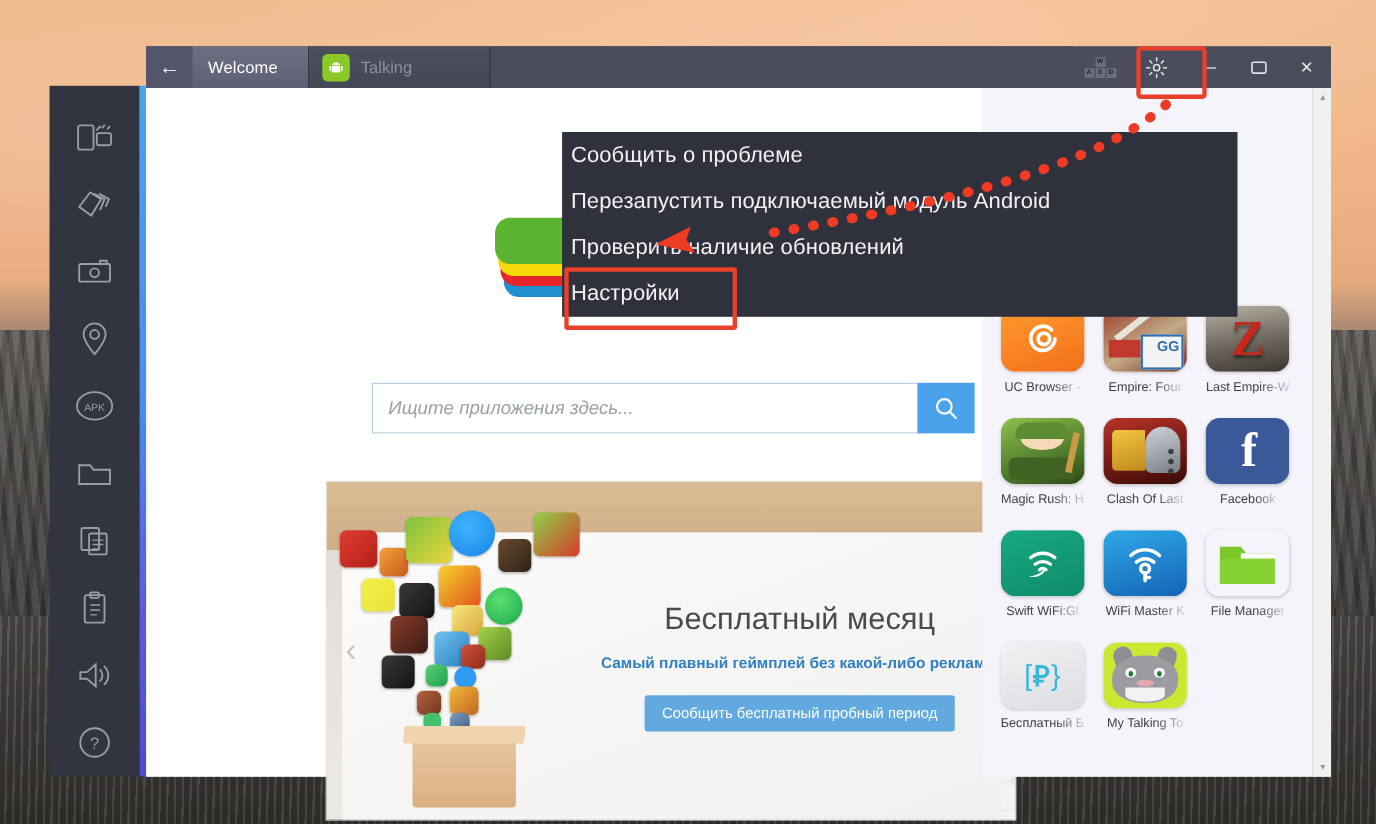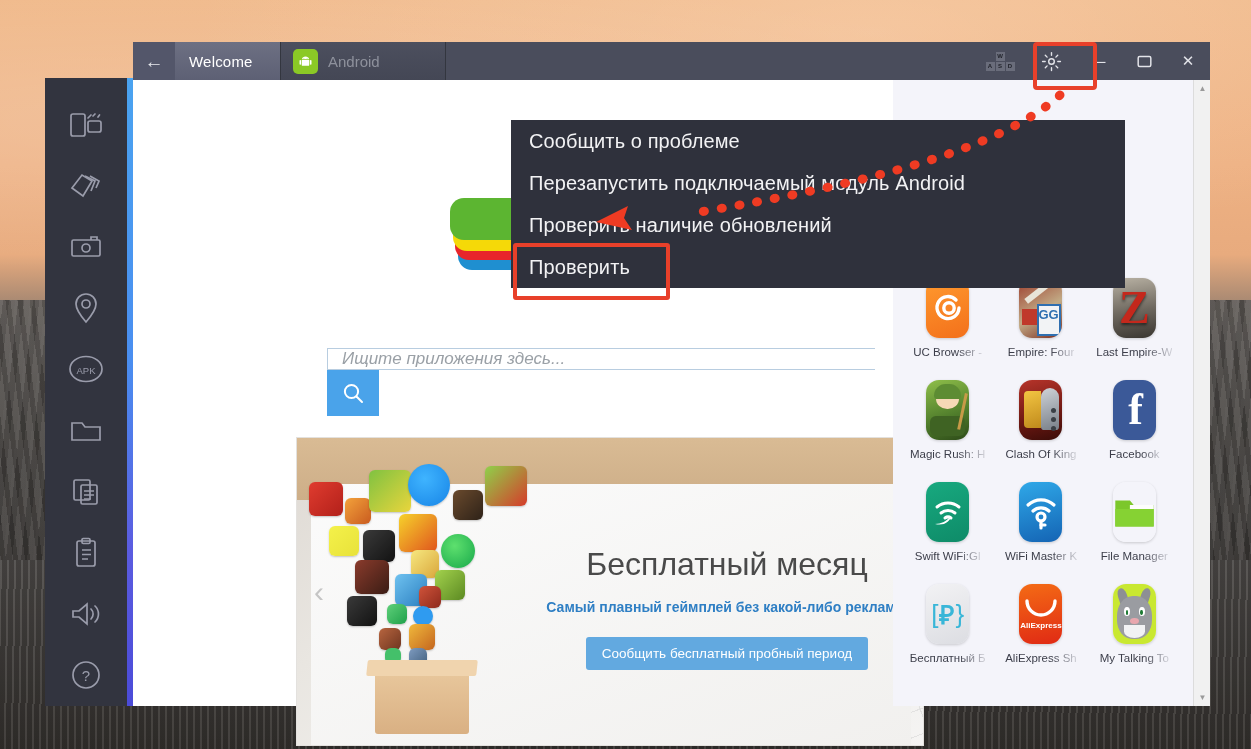--- a/index.html
+++ b/index.html
@@ -140,21 +140,21 @@
   #logo-stack i.blue  {top:30px;left:8px;background:#1f8fd0;}
   #logo-stack i.red   {top:20px;left:5px;background:#e8252b;}
   #logo-stack i.yellow{top:11px;left:3px;background:#f5d908;}
   #logo-stack i.green {top:0px; left:0px;background:#5cb531;}
   #logo-text{margin-left:8px;}
   #logo-text .bs{font-size:33px;color:#4a4a4a;letter-spacing:-.5px;line-height:1;}
   #logo-text .pl{font-size:12px;color:#7aa33c;line-height:1;margin-top:3px;}
 
   
   #search-row{
-    position:absolute;left:194px;top:268px;width:548px;height:46px;display:flex;flex-direction:column;
+    position:absolute;left:205px;top:268px;width:548px;height:46px;display:flex;
   }
   #search-input{
     flex:1 1 auto;height:46px;border:1px solid #b8cde0;border-right:none;
     box-sizing:border-box;background:#fff;font-size:17px;color:#9aa0a6;
     padding:0 14px;font-style:italic;font-family:"Liberation Sans",sans-serif;
     outline:none;
   }
   #search-input::placeholder{color:#9aa0a6;opacity:1;font-style:italic;}
   #search-btn{
     width:52px;height:46px;background:#4aa3ea;display:flex;align-items:center;
@@ -177,21 +177,21 @@
   }
   #banner .deskwood{
     position:absolute;left:0;top:0;width:628px;height:62px;
     background:linear-gradient(180deg,#d9bb94,#cdae88);
   }
   #banner .page{
     position:absolute;left:14px;top:46px;width:600px;height:263px;
     background:linear-gradient(160deg,#fbfbfb,#f1f0ee);
   }
   #banner-texts{position:absolute;left:245px;top:108px;width:370px;text-align:center;}
-  #banner-title1{font-size:32px;color:#4a4a4a;line-height:1.18;}
+  #banner-title1{font-size:28px;color:#4a4a4a;line-height:1.18;}
   #banner-title2{font-size:28px;color:#4a4a4a;line-height:1.18;}
   #banner-sub{font-size:14px;color:#2f7fc4;font-weight:bold;line-height:1.35;margin-top:14px;}
   #banner-cta{
     display:inline-block;margin-top:20px;background:#62a9e0;color:#fff;
     font-size:13.5px;padding:9px 16px;border-radius:3px;
   }
   .ban-nav{
     position:absolute;top:132px;width:28px;height:44px;color:#c5c5c5;
     display:flex;align-items:center;justify-content:center;font-size:30px;line-height:1;
   }
@@ -215,21 +215,21 @@
     font-size:21px;color:#3b3d49;padding-left:18px;box-sizing:border-box;
     letter-spacing:.2px;
   }
   #app-grid{
     position:absolute;left:0;top:198px;width:296px;
     display:grid;grid-template-columns:repeat(3,1fr);
     row-gap:22px;padding:0 8px;box-sizing:border-box;
   }
   .app-cell{display:flex;flex-direction:column;align-items:center;}
   .app-icon{
-    width:43px;height:60px;border-radius:13px;overflow:hidden;position:relative;
+    width:76px;height:60px;border-radius:13px;overflow:hidden;position:relative;
     box-shadow:0 1px 3px rgba(0,0,0,.18);
   }
   .app-name{
     margin-top:8px;font-size:11.5px;color:#3c3e4a;font-weight:normal;
     white-space:nowrap;max-width:96px;overflow:hidden;
     -webkit-mask-image:linear-gradient(90deg,#000 64%,rgba(0,0,0,.18) 100%);
             mask-image:linear-gradient(90deg,#000 64%,rgba(0,0,0,.18) 100%);
   }
 
   
@@ -243,21 +243,21 @@
   }
   #sb-up{position:absolute;top:0;left:0}
   #sb-down{position:absolute;bottom:0;left:0}
 
   
   #menu{
     position:absolute;left:466px;top:78px;width:614px;height:168px;
     background:#2f313c;z-index:40;
   }
   .menu-item{
-    height:42px;display:flex;align-items:center;padding-left:18px;
+    height:42px;display:flex;align-items:center;padding-left:8px;
     color:#f2f2f4;font-size:20px;box-sizing:border-box;letter-spacing:.1px;
   }
   #menu-highlight{
     position:absolute;left:468px;top:201px;width:157px;height:57px;
     border:4px solid #e8402a;border-radius:3px;box-sizing:border-box;z-index:60;
     pointer-events:none;
   }
 
   
   #arrow-svg{position:absolute;left:0;top:0;width:1251px;height:749px;z-index:55;pointer-events:none;}
@@ -353,21 +353,21 @@
       <span class="android-ico">
         <svg width="15" height="15" viewBox="0 0 16 16" fill="#ffffff">
           <path d="M4 6.5h8v5.2a.9.9 0 0 1-.9.9H4.9a.9.9 0 0 1-.9-.9V6.5z"></path>
           <rect x="1.6" y="6.4" width="1.7" height="5" rx=".85"></rect>
           <rect x="12.7" y="6.4" width="1.7" height="5" rx=".85"></rect>
           <path d="M4.2 5.6C4.4 3.9 6 2.7 8 2.7s3.6 1.2 3.8 2.9H4.2z"></path>
           <circle cx="6.3" cy="4.4" r=".45" fill="#8bc926"></circle>
           <circle cx="9.7" cy="4.4" r=".45" fill="#8bc926"></circle>
         </svg>
       </span>
-      <span class="tab-label">Android</span>
+      <span class="tab-label">Talking</span>
     </div>
 
     <div id="titlebar-spacer"></div>
 
     <div id="titlebar-right">
       <div class="tb-btn" id="btn-keymap">
         <div class="wasd">
           <div class="row">
               <span class="key">W</span>
             </div>
@@ -511,21 +511,21 @@
             <div class="app-name">Magic Rush: H</div>
           </div>
           <div class="app-cell">
             <div class="app-icon">
               <div style="width:100%;height:100%;background:linear-gradient(165deg,#b7342a,#6d1812 60%,#3a0c08);position:relative">
                 <span style="position:absolute;left:10%;top:18%;width:40%;height:62%;background:linear-gradient(160deg,#f3c542,#c08a1c);border-radius:4px 0 0 4px"></span>
                 <span style="position:absolute;right:8%;top:14%;width:42%;height:70%;background:linear-gradient(160deg,#cfd3d8,#787f88);border-radius:16px 16px 6px 6px"></span>
                 <span style="position:absolute;right:16%;top:46%;width:5px;height:5px;border-radius:50%;background:#3a3f45;box-shadow:0 9px 0 #3a3f45,0 18px 0 #3a3f45"></span>
               </div>
             </div>
-            <div class="app-name">Clash Of King</div>
+            <div class="app-name">Clash Of Last</div>
           </div>
           <div class="app-cell">
             <div class="app-icon">
               <div style="width:100%;height:100%;background:#3b5998;position:relative">
                 <span style="position:absolute;left:50%;top:50%;transform:translate(-42%,-50%);color:#fff;font:bold 44px 'Liberation Serif',serif;line-height:1">f</span>
               </div>
             </div>
             <div class="app-name">Facebook</div>
           </div>
           <div class="app-cell">
@@ -565,31 +565,20 @@
                 </svg>
               </div>
             </div>
             <div class="app-name">File Manager</div>
           </div>
           <div class="app-cell">
             <div class="app-icon">
               <div style="width:100%;height:100%;background:linear-gradient(160deg,#f2f2f4,#dcdde2);display:flex;align-items:center;justify-content:center;color:#39b6d8;font:26px 'Liberation Sans',sans-serif">[<span style="font-weight:bold;margin:0 1px">₽</span>}</div>
             </div>
             <div class="app-name">Бесплатный Б</div>
-          </div>
-          <div class="app-cell">
-            <div class="app-icon">
-              <div style="width:100%;height:100%;background:linear-gradient(170deg,#f46b15,#e02a14);display:flex;flex-direction:column;align-items:center;justify-content:center">
-                <svg width="34" height="20" viewBox="0 0 34 20" fill="none" stroke="#fff" stroke-width="3.4">
-                  <path d="M3 2a14 14 0 0 0 28 0" stroke-linecap="round"></path>
-                </svg>
-                <span style="color:#fff;font:bold 8px 'Liberation Sans',sans-serif;margin-top:2px">AliExpress</span>
-              </div>
-            </div>
-            <div class="app-name">AliExpress Sh</div>
           </div>
           <div class="app-cell">
             <div class="app-icon">
               <div style="width:100%;height:100%;background:#c9e831;position:relative">
                 <span style="position:absolute;left:12%;top:6%;width:22%;height:26%;background:#8d8f94;border-radius:50% 50% 0 0;transform:rotate(-18deg)"></span>
                 <span style="position:absolute;right:12%;top:6%;width:22%;height:26%;background:#8d8f94;border-radius:50% 50% 0 0;transform:rotate(18deg)"></span>
                 <span style="position:absolute;left:10%;top:20%;width:80%;height:72%;background:#9a9ca1;border-radius:46% 46% 44% 44%"></span>
                 <span style="position:absolute;left:26%;top:38%;width:14%;height:16%;border-radius:50%;background:#fff"></span>
                 <span style="position:absolute;right:26%;top:38%;width:14%;height:16%;border-radius:50%;background:#fff"></span>
                 <span style="position:absolute;left:30%;top:43%;width:6%;height:8%;border-radius:50%;background:#1d7a33"></span>
@@ -606,21 +595,21 @@
         <div class="sb-arrow" id="sb-up">▲</div>
         <div class="sb-arrow" id="sb-down">▼</div>
       </div>
     </div>
   </div>
 
   <div id="menu">
       <div class="menu-item">Сообщить о проблеме</div>
       <div class="menu-item">Перезапустить подключаемый модуль Android</div>
       <div class="menu-item">Проверить наличие обновлений</div>
-      <div class="menu-item">Проверить</div>
+      <div class="menu-item">Настройки</div>
     </div>
   <div id="menu-highlight"></div>
   <div id="gear-highlight"></div>
 </div>
 
 <svg id="arrow-svg">
   <path d="M1060,95 C1000,150 860,185 700,212" fill="none" stroke="#ef3b23" stroke-width="9" stroke-linecap="round" stroke-dasharray="1 17"></path>
   <path d="M596,222 L628,206 L624,218 L632,230 Z" fill="#ef3b23"></path>
 </svg>
 

